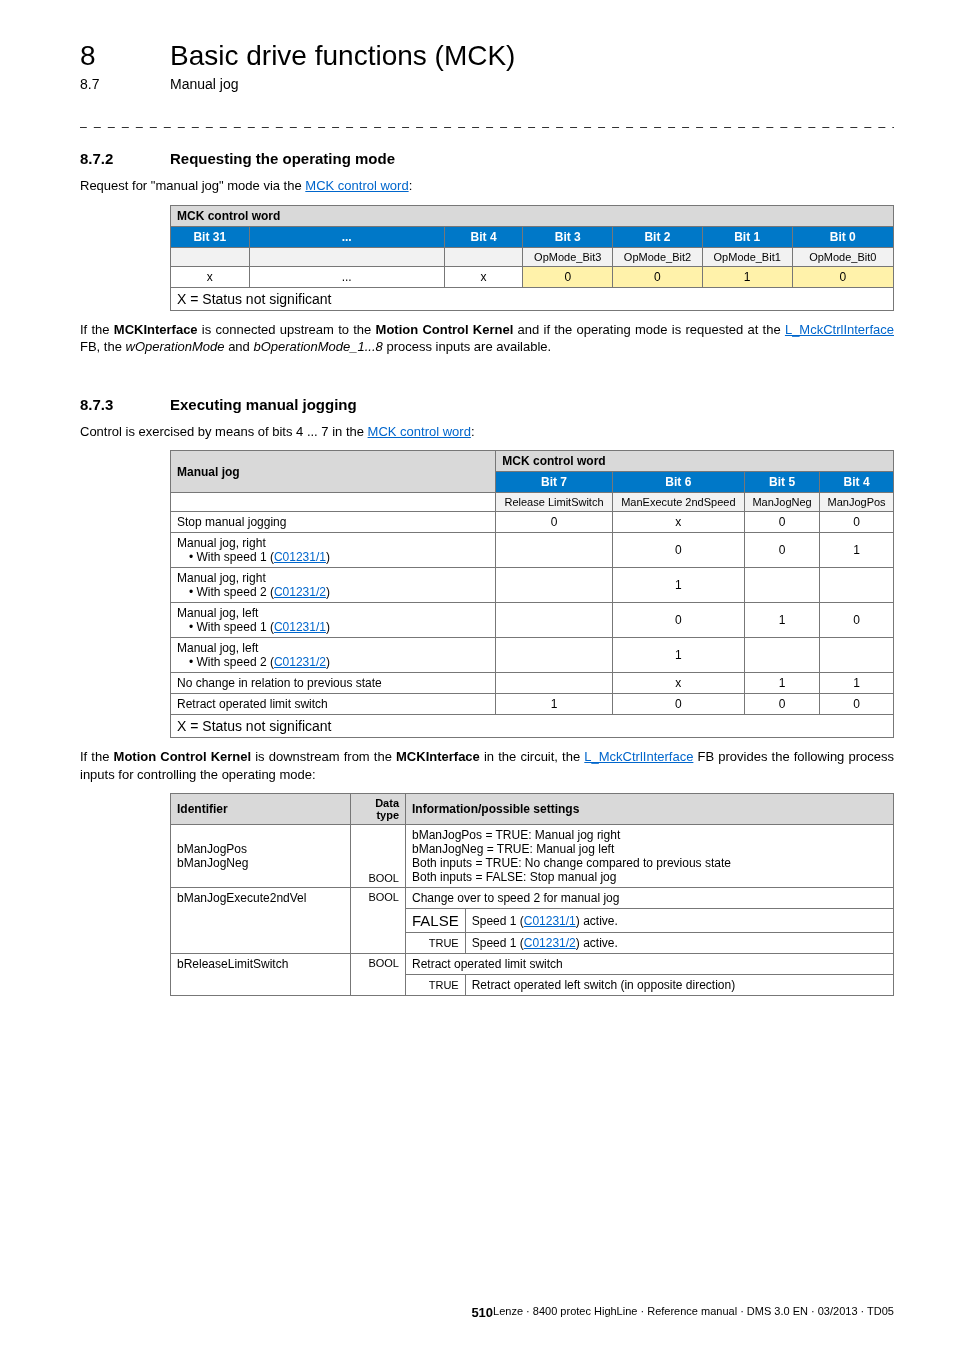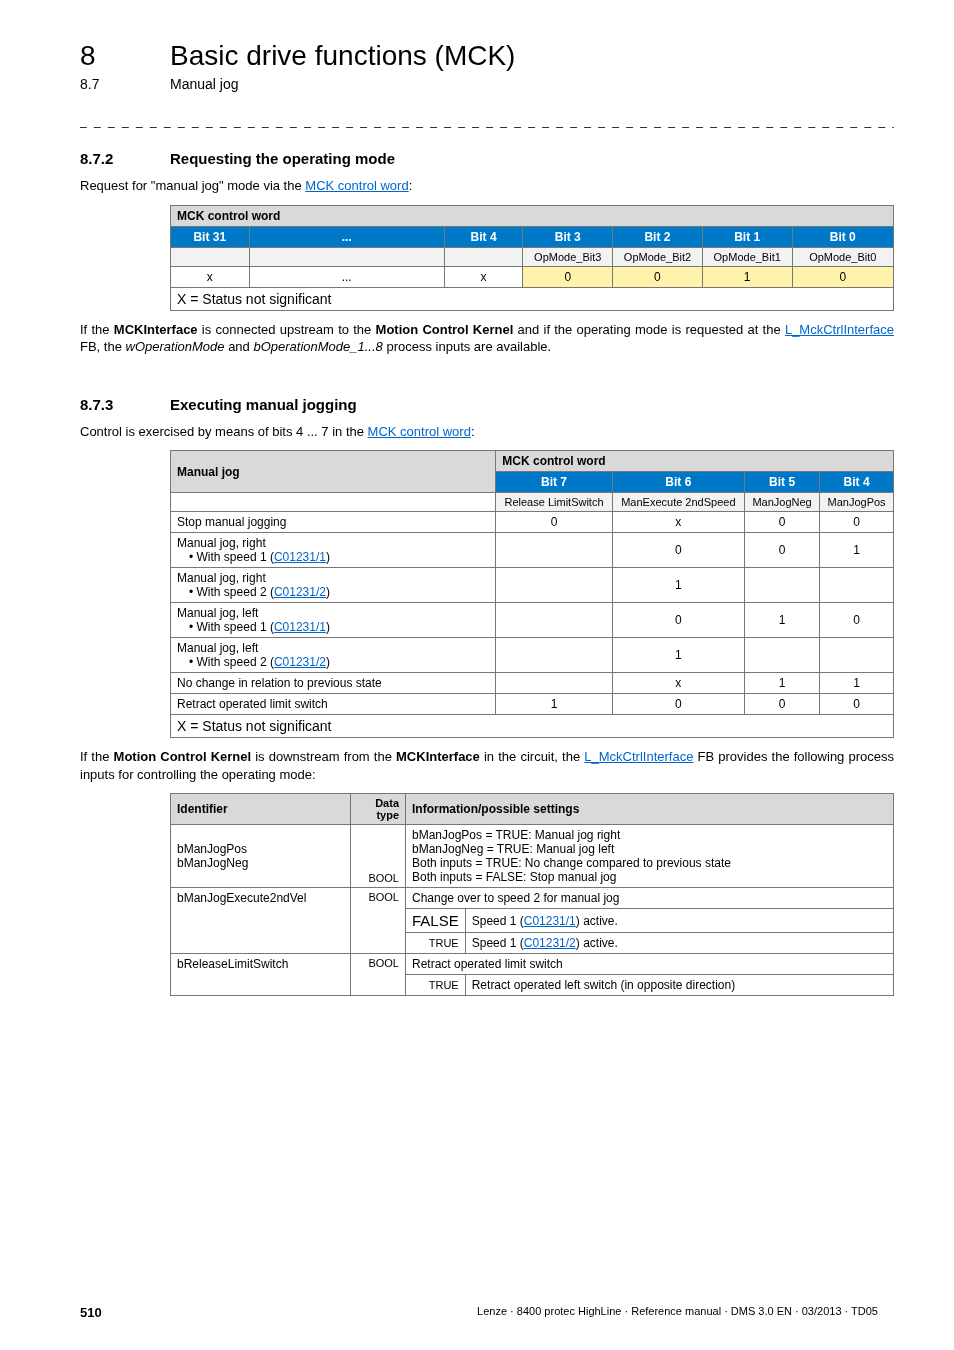--- a/index.html
+++ b/index.html
@@ -43,23 +43,23 @@
   .cell-center { text-align: center; }
   .cell-yellow { background: #fff2aa; text-align:center; }
   .footnote-row td { font-size: 14px; }
   .para { margin: 10px 0; line-height: 1.35; text-align: justify; }
   .t3-col1 { width: 180px; }
   .t3-col2 { width: 55px; font-size: 11px; text-align: right; vertical-align: bottom; }
   .footer {
     position: absolute;
     bottom: 30px;
     left: 80px;
-    right: 76px;
+    right: 60px;
     display: flex;
-    justify-content: space-between;
+    justify-content: flex-end;
     font-size: 11px;
   }
   .footer .page { font-weight: bold; font-size: 13px; }
   .bullet { margin-left: 12px; }
 </style>
 </head>
 <body>
 
 <div class="chapter-line">
   <div class="chapter-num">8</div>

